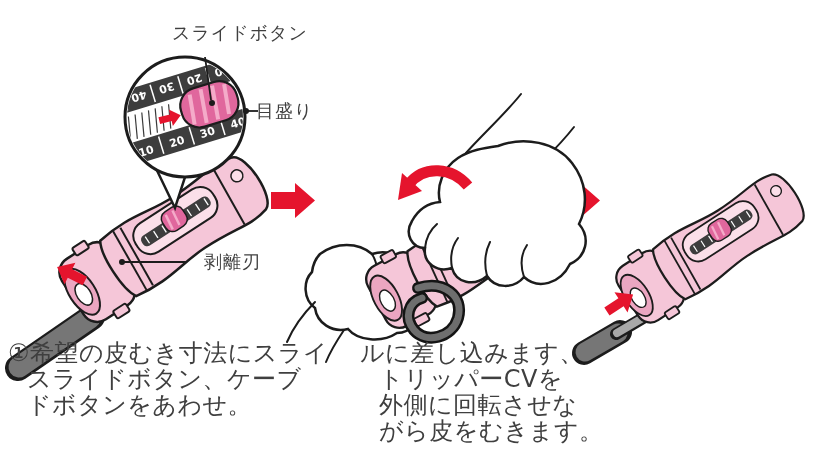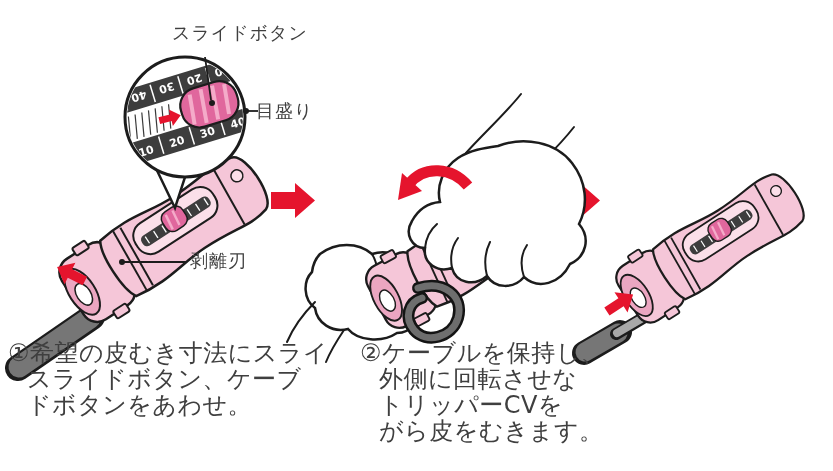--- a/index.html
+++ b/index.html
@@ -173,28 +173,28 @@
     <line class="cbl" x1="585" y1="352" x2="618" y2="333" stroke-width="19" stroke-linecap="round"></line>
     <line class="outl" x1="616" y1="334" x2="648" y2="315" stroke-width="12" stroke-linecap="round"></line>
     <line class="cond" x1="617" y1="333" x2="646" y2="316" stroke-width="8" stroke-linecap="round"></line>
     <use href="#toolShape" transform="translate(642,292) rotate(-33) scale(0.9)"></use>
     <use href="#smallArrow" transform="translate(620,303) rotate(-33) scale(1.2)"></use>
   </g>
 </svg>
 
 <div class="jp-label" style="left:152px; top:24px;margin-left:20px;">スライドボタン</div>
 <div class="jp-label" style="left:256px; top:102px;">目盛り</div>
-<div class="jp-label" style="left:190px; top:253px;font-family:Liberation Mono, monospace;">剥離刃</div>
+<div class="jp-label" style="left:204px; top:253px;">剥離刃</div>
 
 <div class="caption" style="left:8px; top:340px;">
   <div class="cap-line">①希望の皮むき寸法にスライ</div>
   <div class="cap-line indent">スライドボタン、ケーブ</div>
   <div class="cap-line indent">ドボタンをあわせ。</div>
 </div>
 
 <div class="caption" style="left:360px; top:340px;">
-  <div class="cap-line">②ケーブルを保持し、</div>
+  <div class="cap-line">ルに差し込みます、</div>
+  <div class="cap-line indent">トリッパーCVを</div>
   <div class="cap-line indent">外側に回転させな</div>
-  <div class="cap-line indent">トリッパーCVを</div>
   <div class="cap-line indent">がら皮をむきます。</div>
 </div>
 
 </div>
 
 </body></html>

